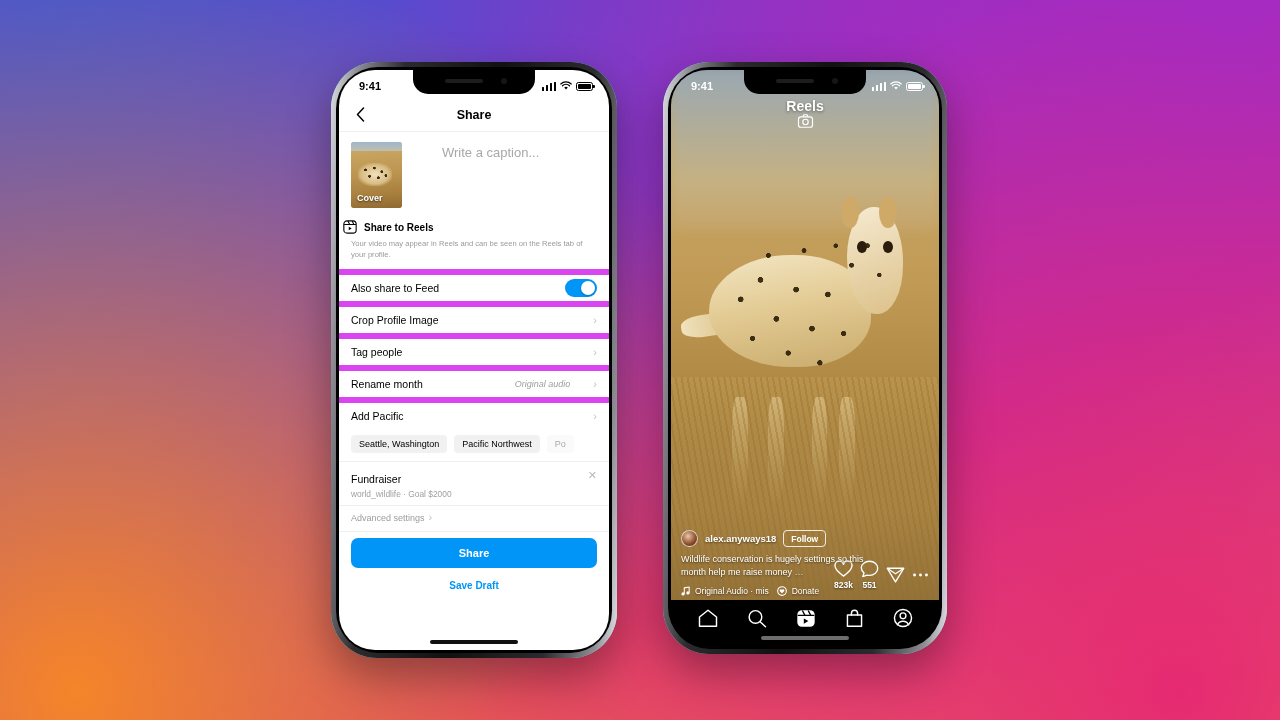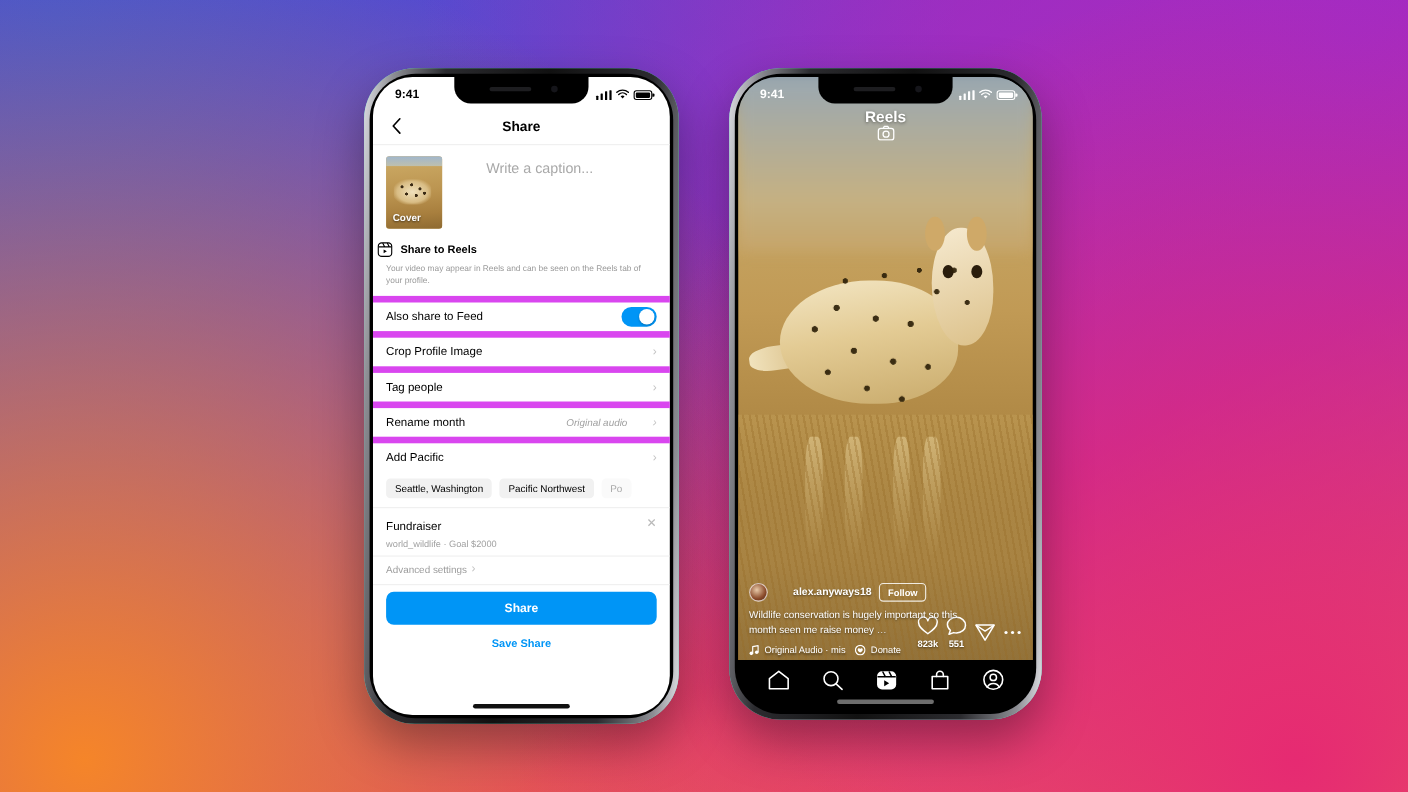--- a/index.html
+++ b/index.html
@@ -174,21 +174,21 @@
   .rail { position:absolute; right:10px; bottom:56px; z-index:22;
         display:flex; align-items:center; gap:7px; }
   .rail .it { display:flex; flex-direction:column; align-items:center; gap:2px; }
   .rail .ct { font-size:8.5px; font-weight:bold; text-shadow:0 1px 2px rgba(0,0,0,.5); }
 
   .overlay { position:absolute; left:10px; right:54px; bottom:50px; z-index:22; }
   .ol-user { display:flex; align-items:center; gap:7px; margin-bottom:6px; }
   .ol-user .av { width:17px; height:17px; border-radius:50%; flex:none;
         background:radial-gradient(circle at 40% 35%,#e8c9a8,#8a4a2a 60%,#4d2414);
         border:1px solid rgba(255,255,255,.7); }
-  .ol-user .un { font-size:9.5px; font-weight:bold; text-shadow:0 1px 2px rgba(0,0,0,.5);margin-left:16px; }
+  .ol-user .un { font-size:9.5px; font-weight:bold; text-shadow:0 1px 2px rgba(0,0,0,.5); }
   .ol-user .fw { font-size:8.5px; font-weight:bold; border:1px solid rgba(255,255,255,.85);
         border-radius:4px; padding:2.5px 7px; }
   .ol-cap { font-size:9px; line-height:1.42; text-shadow:0 1px 2px rgba(0,0,0,.55);
         max-width:205px; }
   .ol-cap .more { color:#ddd; }
   .ol-aud { display:flex; align-items:center; gap:5px; margin-top:7px; font-size:8.5px;
         text-shadow:0 1px 2px rgba(0,0,0,.5); }
 
   .tabbar { position:absolute; left:0; right:0; bottom:0; height:46px; background:#000;
         display:flex; align-items:center; justify-content:space-around; padding:0 12px 10px;
@@ -303,21 +303,21 @@
           <span class="x">✕</span>
         </div>
 
         <div class="adv">
           <span>Advanced settings</span>
           <span class="chev">›</span>
         </div>
 
         <div class="cta">
           <div class="share-btn">Share</div>
-          <div class="save-draft">Save Share</div>
+          <div class="save-draft">Save Draft</div>
         </div>
       </div>
 
       <div class="home-ind" style="background:#111"></div>
     </div>
   </div>
 
   <div class="phone phone-right">
     <div class="band"></div>
     <div class="inner"></div>
@@ -405,21 +405,21 @@
           </span>
         </div>
 
         <div class="overlay">
           <div class="ol-user">
             <span class="av"></span>
             <span class="un">alex.anyways18</span>
             <span class="fw">Follow</span>
           </div>
           <div class="ol-cap">
-            <span>Wildlife conservation is hugely important so this month seen me raise money</span>
+            <span>Wildlife conservation is hugely settings so this month help me raise money</span>
             <span class="more">…</span>
           </div>
           <div class="ol-aud">
             <svg width="9" height="10" viewBox="0 0 11 12">
               <path d="M4 9.4V2.2l6-1.1v7" stroke="#fff" stroke-width="1.3" fill="none" stroke-linejoin="round"></path>
               <circle cx="2.5" cy="9.6" r="2" fill="#fff"></circle>
                 <circle cx="8.5" cy="8.4" r="2" fill="#fff"></circle>
             </svg>
             <span>Original Audio · mis</span>
             <svg width="10" height="10" viewBox="0 0 12 12" style="margin-left:3px">

